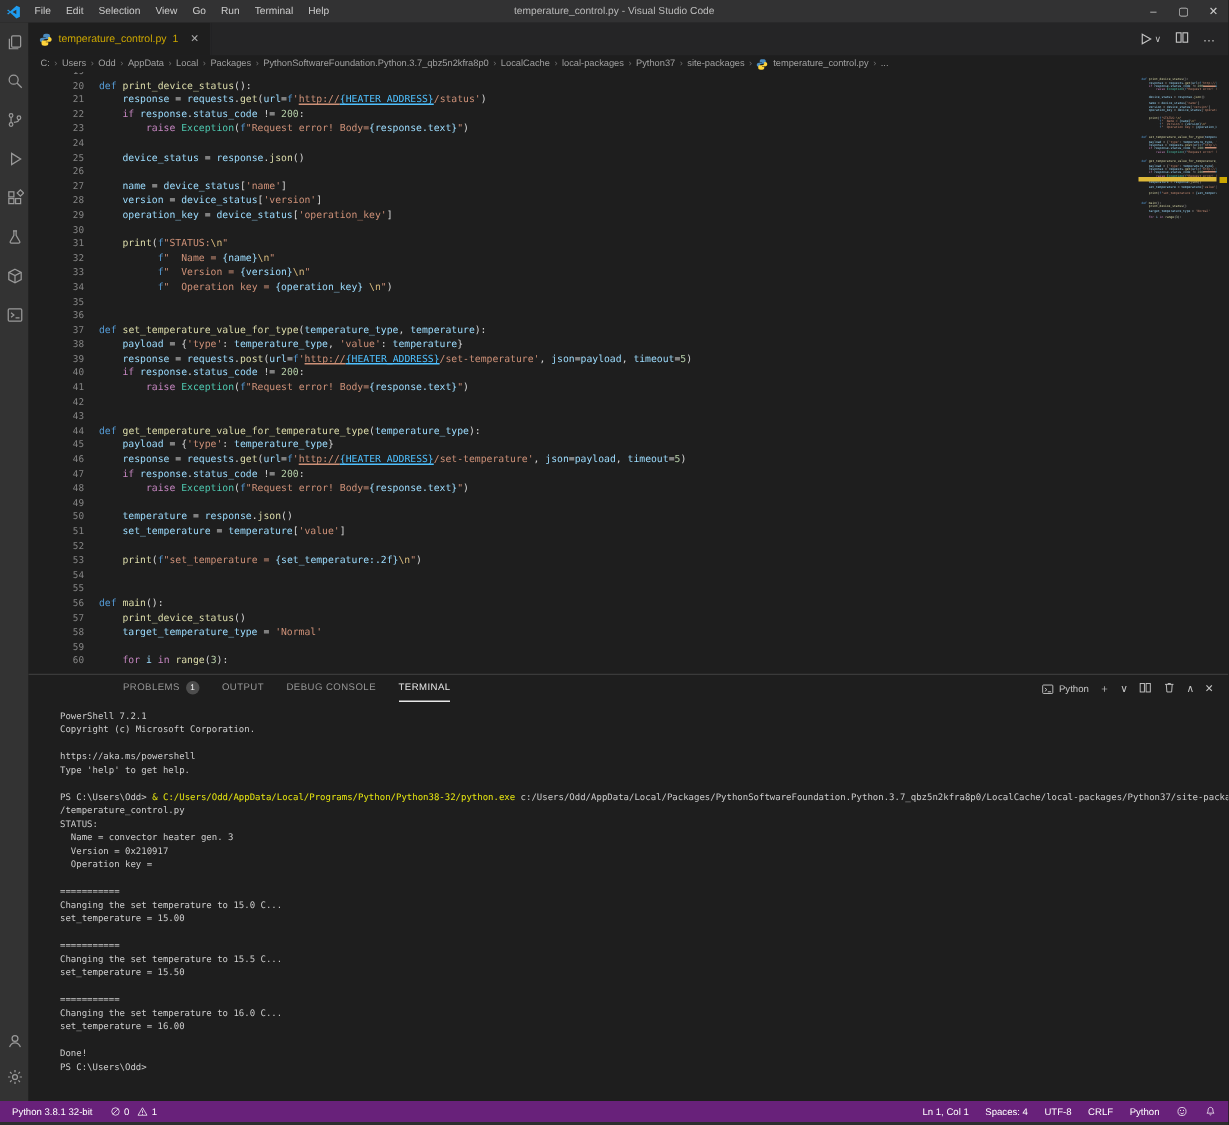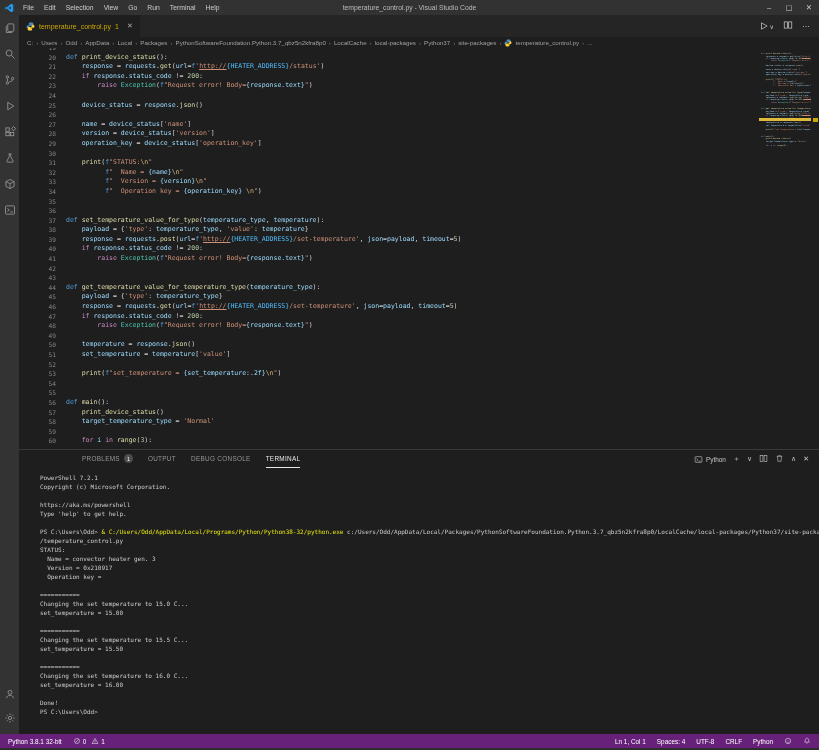--- a/index.html
+++ b/index.html
@@ -55,21 +55,21 @@
   .editor { flex:1; position:relative; background:#1e1e1e; overflow:hidden; min-height:0; }
   .code-area { position:absolute; top:-5px; left:0; right:61px; }
   .line { height:9.6px; line-height:9.6px; white-space:pre; display:flex;
     font-family:"DejaVu Sans Mono", monospace; font-size:6.5px; }
   .num { width:47px; text-align:right; padding-right:10px; color:#858585; flex:none;
     font-size:6.2px; }
   .tok-k{color:#569cd6}.tok-c{color:#c586c0}.tok-f{color:#dcdcaa}.tok-v{color:#9cdcfe}
   .tok-s{color:#ce9178}.tok-e{color:#d7ba7d}.tok-n{color:#b5cea8}.tok-t{color:#4ec9b0}
   .tok-p{color:#d4d4d4}
   .tok-u{color:#ce9178;text-decoration:underline}
-  .tok-uc{color:#4fc1ff;}
+  .tok-uc{color:#4fc1ff;text-decoration:underline}
 
   .minimap { position:absolute; top:2px; right:8px; width:52px; bottom:0; overflow:hidden;
     opacity:.95; }
   .mini-line { height:2.3px; line-height:2.3px; white-space:pre;
     font-family:"DejaVu Sans Mono", monospace; font-size:2px; }
   .minimap-highlight { position:absolute; left:-2px; right:-2px; top:68px; height:2.5px;
     background:#e9c23c; }
   .overview-ruler { position:absolute; top:0; right:0; width:8px; bottom:0; }
   .ov-warn { position:absolute; top:70px; right:1px; width:5px; height:4px; background:#cca700; }
 

